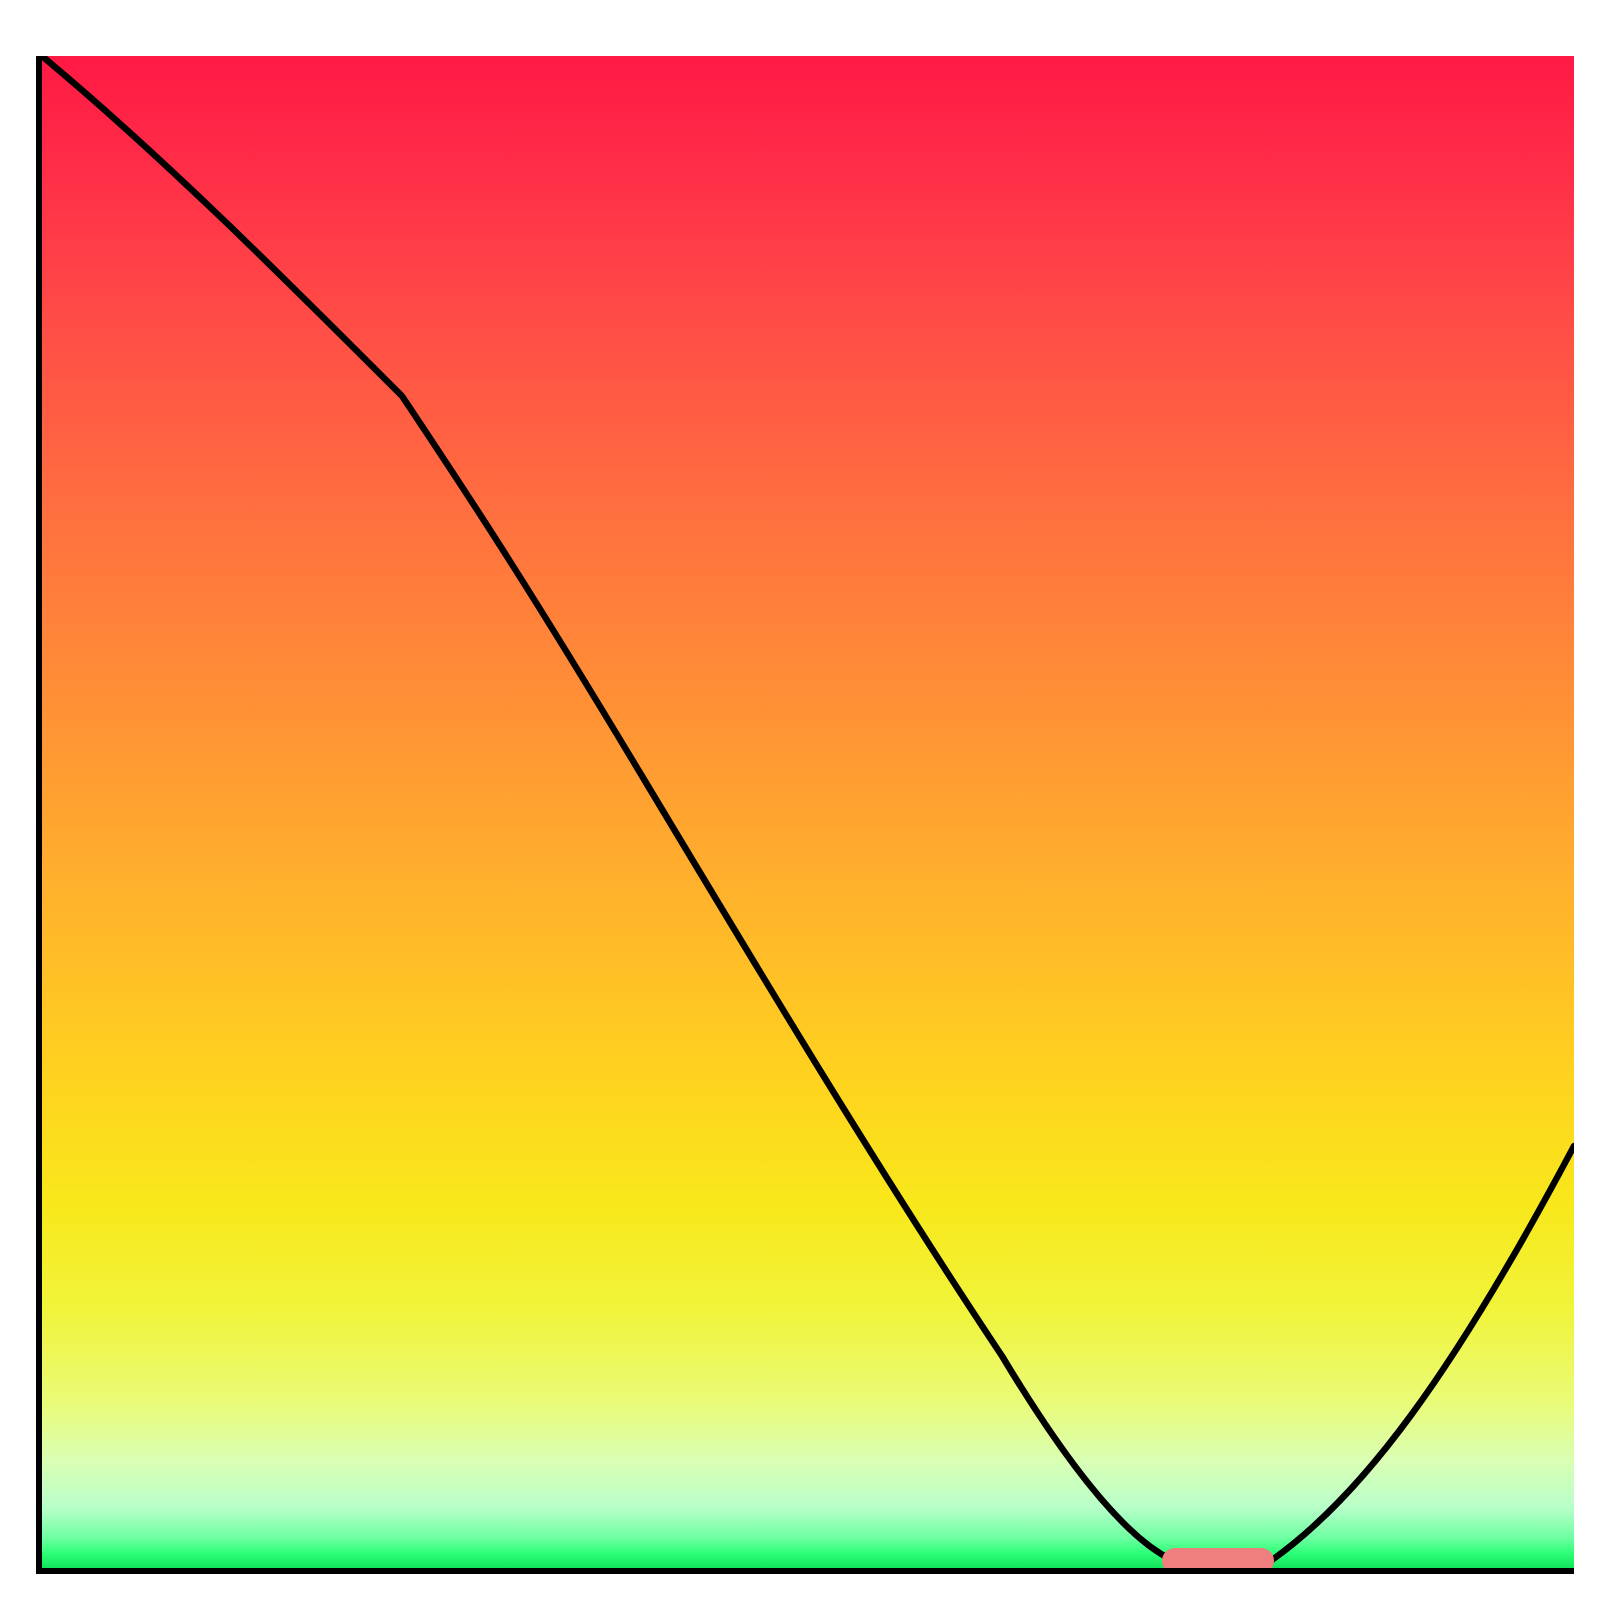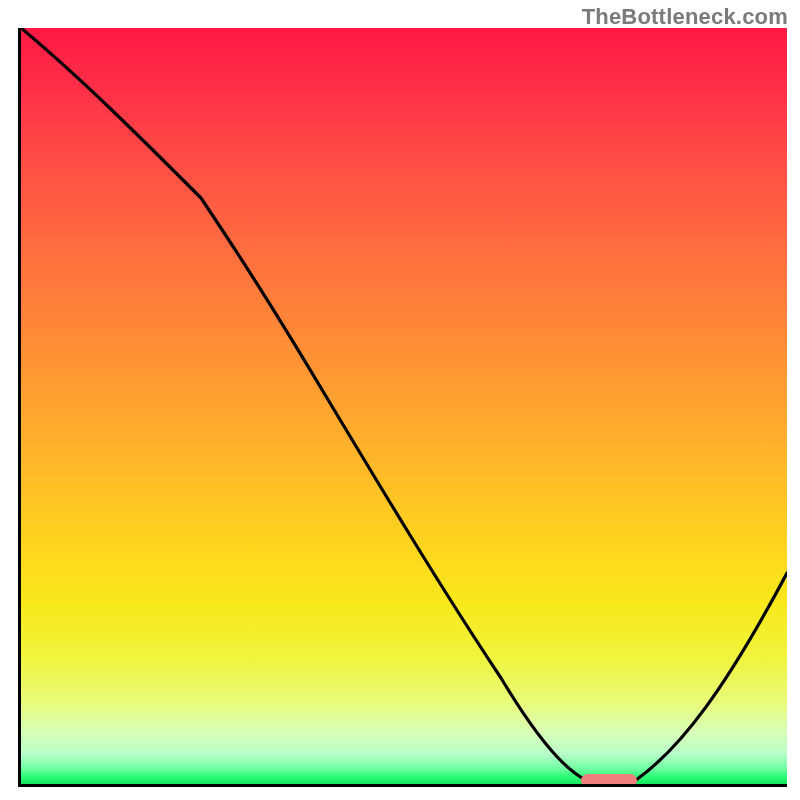--- a/index.html
+++ b/index.html
@@ -70,21 +70,20 @@
     inset: 0;
     width: 100%;
     height: 100%;
   }
 </style>
 </head>
 <body>
 
 <div class="frame">
 
-  <div class="watermark">TheBottleneck.com</div>
 
   <div class="plot-area">
 
     <div class="gradient">
       <div class="main-grad"></div>
     </div>
 
     <svg class="curve" viewBox="0 0 766 756" preserveAspectRatio="none">
       <path d="M 0 0
                C 60 50, 120 110, 180 170

